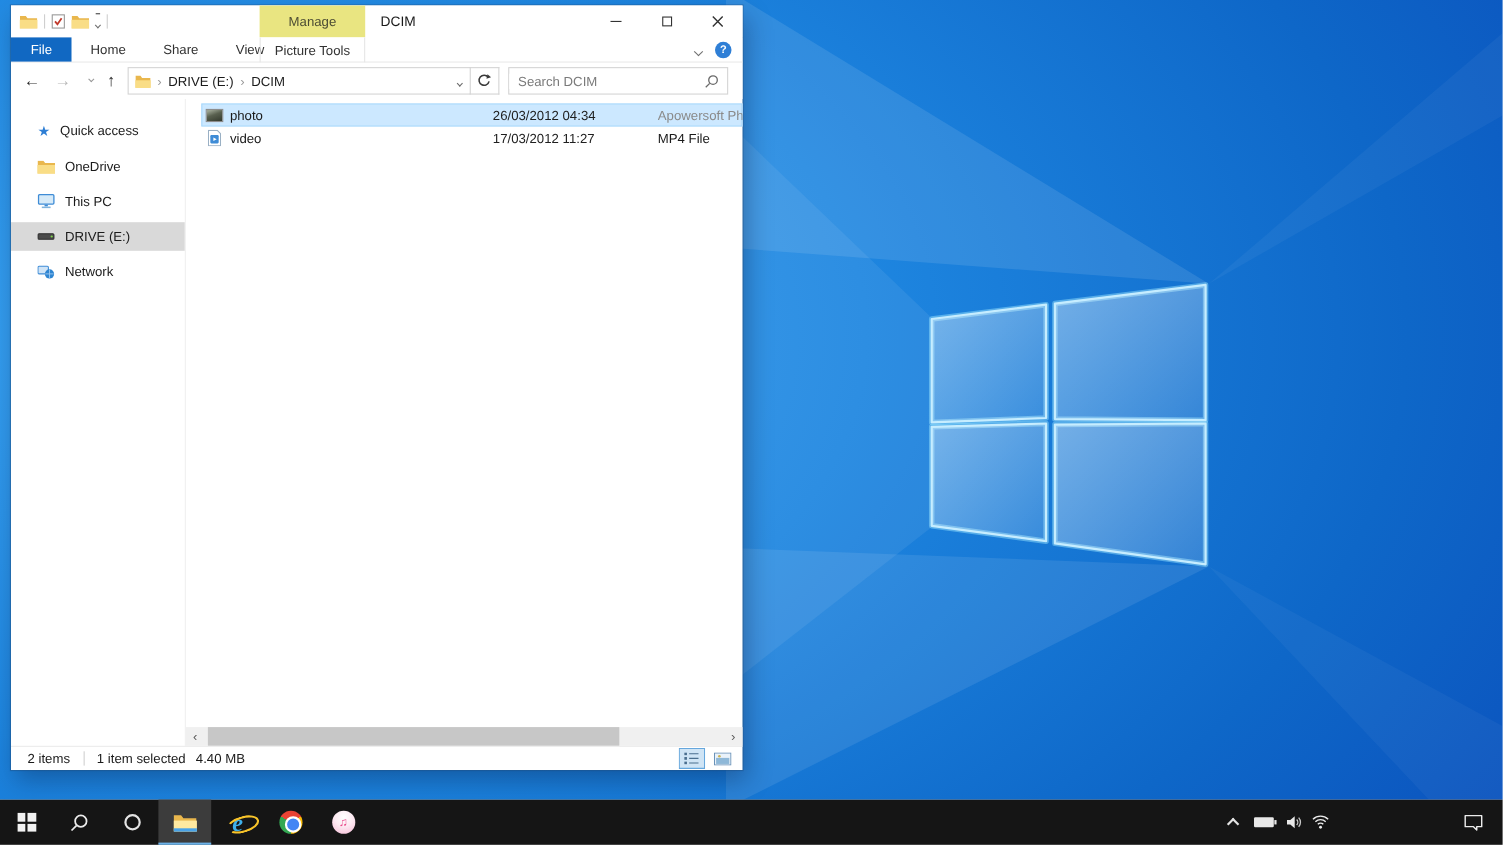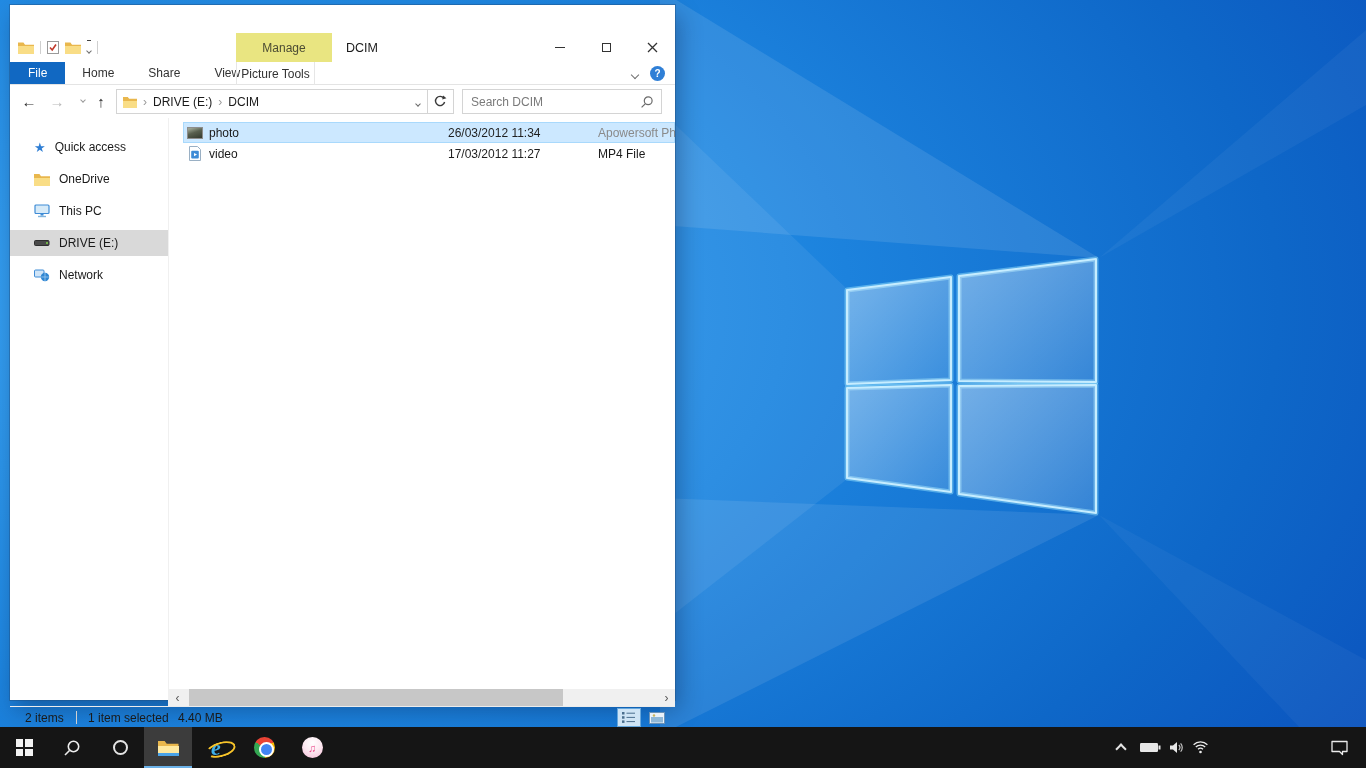--- a/index.html
+++ b/index.html
@@ -35,36 +35,36 @@
   .fold .fr { position:absolute; left:0; bottom:0; width:100%; height:58%; background:#f9dd86; }
   .fold.tbfold { width:21px; height:17px; }
   .fold.tbfold .fr { background:#ffe9a0; border-bottom:3px solid #4aa3e8; }
   .tray { position:absolute; left:1110px; top:0; height:41px; display:flex; align-items:center; gap:7px; }
   .ac { position:absolute; left:1322px; top:0; height:41px; width:34px; display:flex; align-items:center; justify-content:center; }
 
   
   .win { position:absolute; left:10px; top:5px; width:665px; height:695px; background:#fff;
     box-shadow:0 0 0 1px rgba(30,80,130,.45), 4px 10px 22px rgba(0,0,30,.30); }
 
-  .titlebar { position:relative; height:29px; background:#fff;margin-top:28px; }
+  .titlebar { position:relative; height:29px; background:#fff; }
   .qat { position:absolute; left:8px; top:0; height:29px; display:flex; align-items:center; gap:6px; }
   .qsep { width:1px; height:13px; background:#cfcfcf; }
   .propicon { position:relative; width:12px; height:13px; background:#fff; border:1px solid #9a9a9a; }
   .ctxgroup { position:absolute; left:226px; top:0; width:96px; height:29px; background:#e9e581;
     color:#4c4c34; display:flex; align-items:center; justify-content:center; font-size:12px; }
   .wtitle { position:absolute; left:336px; top:0; height:29px; display:flex; align-items:center; font-size:12.5px; }
   .wctrls { position:absolute; right:0; top:0; height:29px; display:flex; }
   .wc { width:46px; height:29px; display:flex; align-items:center; justify-content:center; }
   .mini { width:10px; height:1px; background:#333; }
   .maxi { width:9px; height:9px; border:1px solid #333; }
 
   .tabsrow { position:relative; height:23px; background:#fff; border-bottom:1px solid #e4e4e4; display:flex; }
   .rtab { padding:0 17px; display:flex; align-items:center; color:#323232; }
   .rtab.file { background:#1168c2; color:#fff; padding:0 18px; }
-  .rtab.ctx { position:absolute; left:226px; top:0; width:79px; height:23px; justify-content:center; padding:0;
+  .rtab.ctx { position:absolute; left:226px; top:0; width:96px; height:23px; justify-content:center; padding:0;
     border-left:1px solid #e6e6e6; border-right:1px solid #e6e6e6; }
   .tabsrow .right { position:absolute; right:10px; top:0; height:23px; display:flex; align-items:center; gap:12px; }
   .helpdot { width:15px; height:15px; border-radius:50%; background:#2f7fd6; color:#fff;
     display:flex; align-items:center; justify-content:center; font-size:10px; font-weight:bold; }
 
   .navrow { position:relative; height:33px; background:#fff; }
   .navbtn { position:absolute; top:0; height:33px; width:26px; display:flex; align-items:center; justify-content:center; font-size:15px; }
   .abox { position:absolute; left:106px; top:4px; width:312px; height:25px; border:1px solid #d4d4d4; background:#fff;
     display:flex; align-items:center; padding:0 6px; gap:6px; }
   .abox .dd { position:absolute; right:7px; }
@@ -272,21 +272,21 @@
       </div>
     </div>
 
     <div class="filearea">
       <div style="margin-top:4px;">
         <div class="frow sel">
           <span class="ficon">
               <span class="photoicon"></span>
             </span>
           <span class="fname">photo</span>
-          <span class="fdate">26/03/2012 11:34</span>
+          <span class="fdate">26/03/2012 04:34</span>
           <span class="ftype">Apowersoft Pho</span>
         </div>
         <div class="frow">
           <span class="ficon">
             <svg width="12" height="15" viewBox="0 0 12 15">
               <path d="M0.5 0.5 h8 l3 3 v11 h-11 z" fill="#fff" stroke="#9ab0c4"></path>
               <rect x="2.2" y="4.8" width="7.6" height="7.6" rx="1" fill="#3f8cd6"></rect>
               <polygon points="5,7 8,8.6 5,10.2" fill="#fff"></polygon>
             </svg>
           </span>

